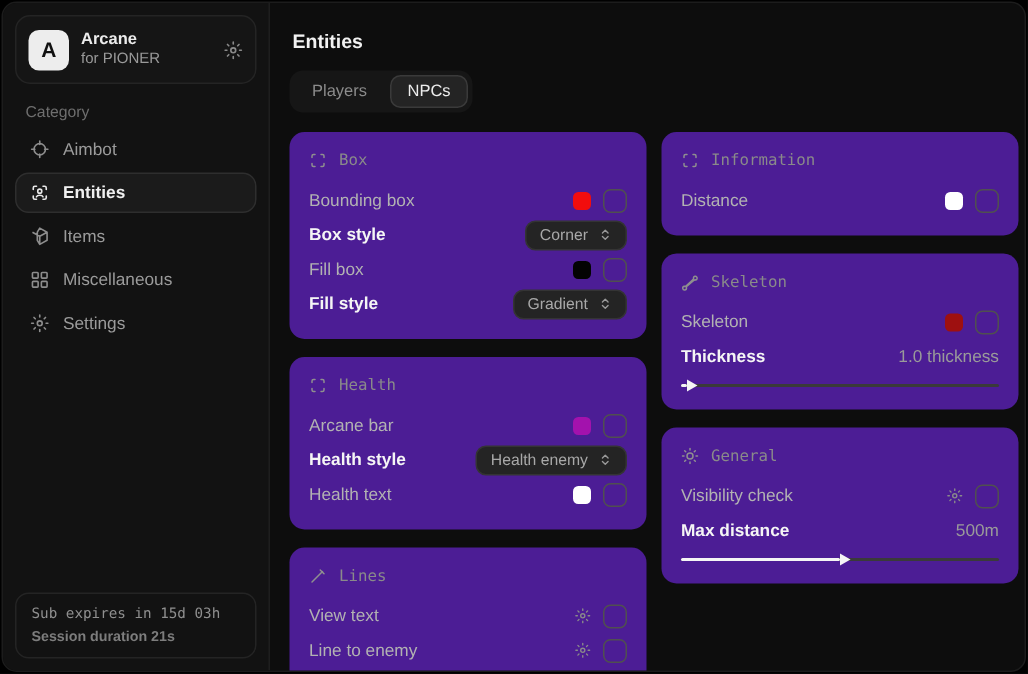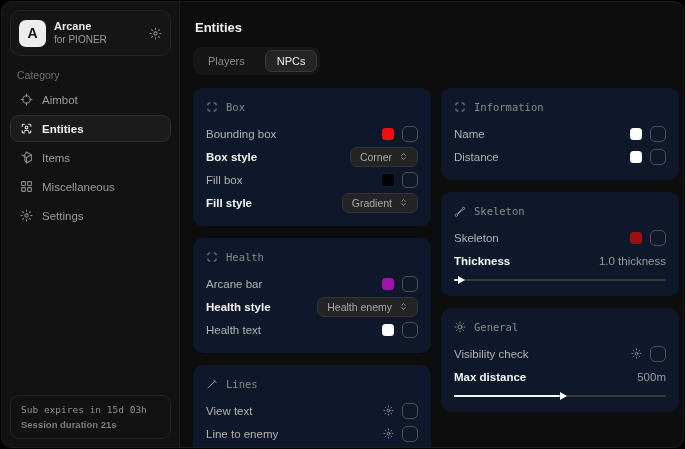--- a/index.html
+++ b/index.html
@@ -46,32 +46,32 @@
   .side-footer{
     position:absolute;left:8px;right:8px;bottom:8px;
     border:1px solid #242424;border-radius:9px;padding:8px 10px;
   }
   .foot1{font-family:"DejaVu Sans Mono",monospace;font-size:9.5px;color:#8f8f8f;}
   .foot2{font-size:9.5px;color:#7d7d7d;margin-top:4px;font-weight:bold;}
   
   .main{flex:1;padding:10px 13px;box-sizing:border-box;}
   .page-title{font-size:13px;font-weight:bold;color:#f2f2f2;margin:8px 2px 12px;}
   .tabs{
-    display:inline-flex;align-items:center;gap:8px;
+    display:inline-flex;align-items:center;gap:3px;
     background:#161616;border-radius:9px;padding:3px;
   }
   .tab{
     padding:4px 11px;font-size:11px;color:#8b8b8b;border-radius:7px;
     border:1px solid transparent;cursor:default;
   }
   .tab.active{background:#242424;border-color:#3a3a3a;color:#ededed;}
   .columns{display:flex;gap:10px;margin-top:13px;}
   .col{width:238px;display:flex;flex-direction:column;gap:12px;box-sizing:border-box;}
   .card{
-    background:#0f172a;border-radius:10px;padding:9px 13px 12px;
+    background:#4c1d95;border-radius:10px;padding:9px 13px 12px;
     box-sizing:border-box;
   }
   .card-head{
     display:flex;align-items:center;gap:8px;
     color:#8a8a8a;font-family:"DejaVu Sans Mono",monospace;font-size:10.5px;
     margin:4px 0 9px;
   }
   .card-head .ic{display:flex;color:#8f8f8f;}
   .row{
     display:flex;align-items:center;justify-content:space-between;
@@ -363,27 +363,20 @@
         <div class="card">
           <div class="card-head">
             <span class="ic">
                 <svg width="12" height="12" viewBox="0 0 24 24">
                   <use href="#i-scan"></use>
                 </svg>
               </span>
             <span>Information</span>
           </div>
           <div class="row">
-            <span class="row-label">Name</span>
-            <span class="controls">
-              <span class="swatch" style="background: rgb(255, 255, 255);"></span>
-              <span class="checkbox"></span>
-            </span>
-          </div>
-          <div class="row">
             <span class="row-label">Distance</span>
             <span class="controls">
               <span class="swatch" style="background: rgb(255, 255, 255);"></span>
               <span class="checkbox"></span>
             </span>
           </div>
         </div>
 
         <div class="card">
           <div class="card-head">

